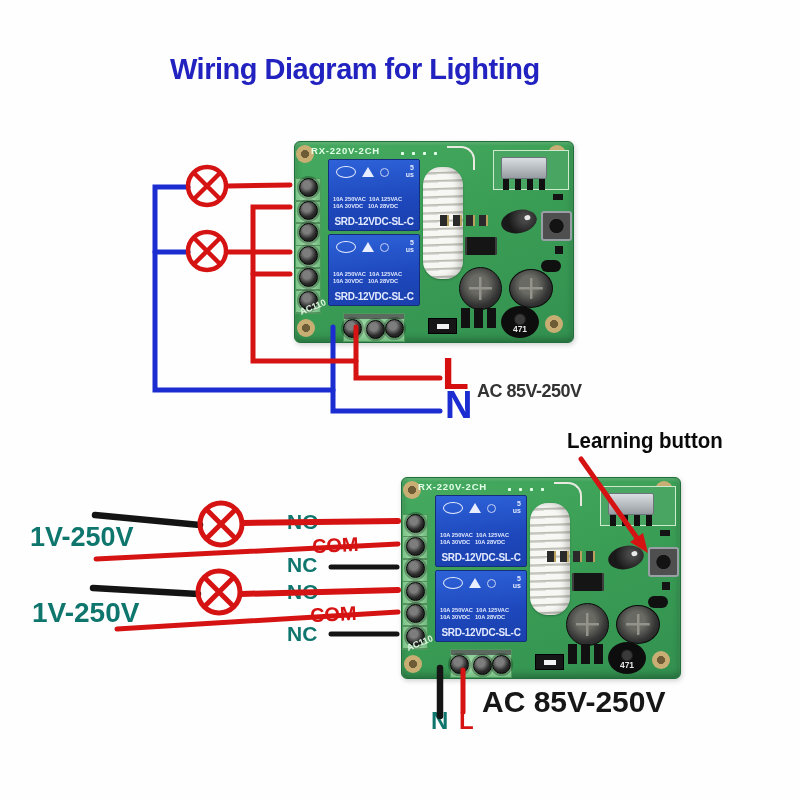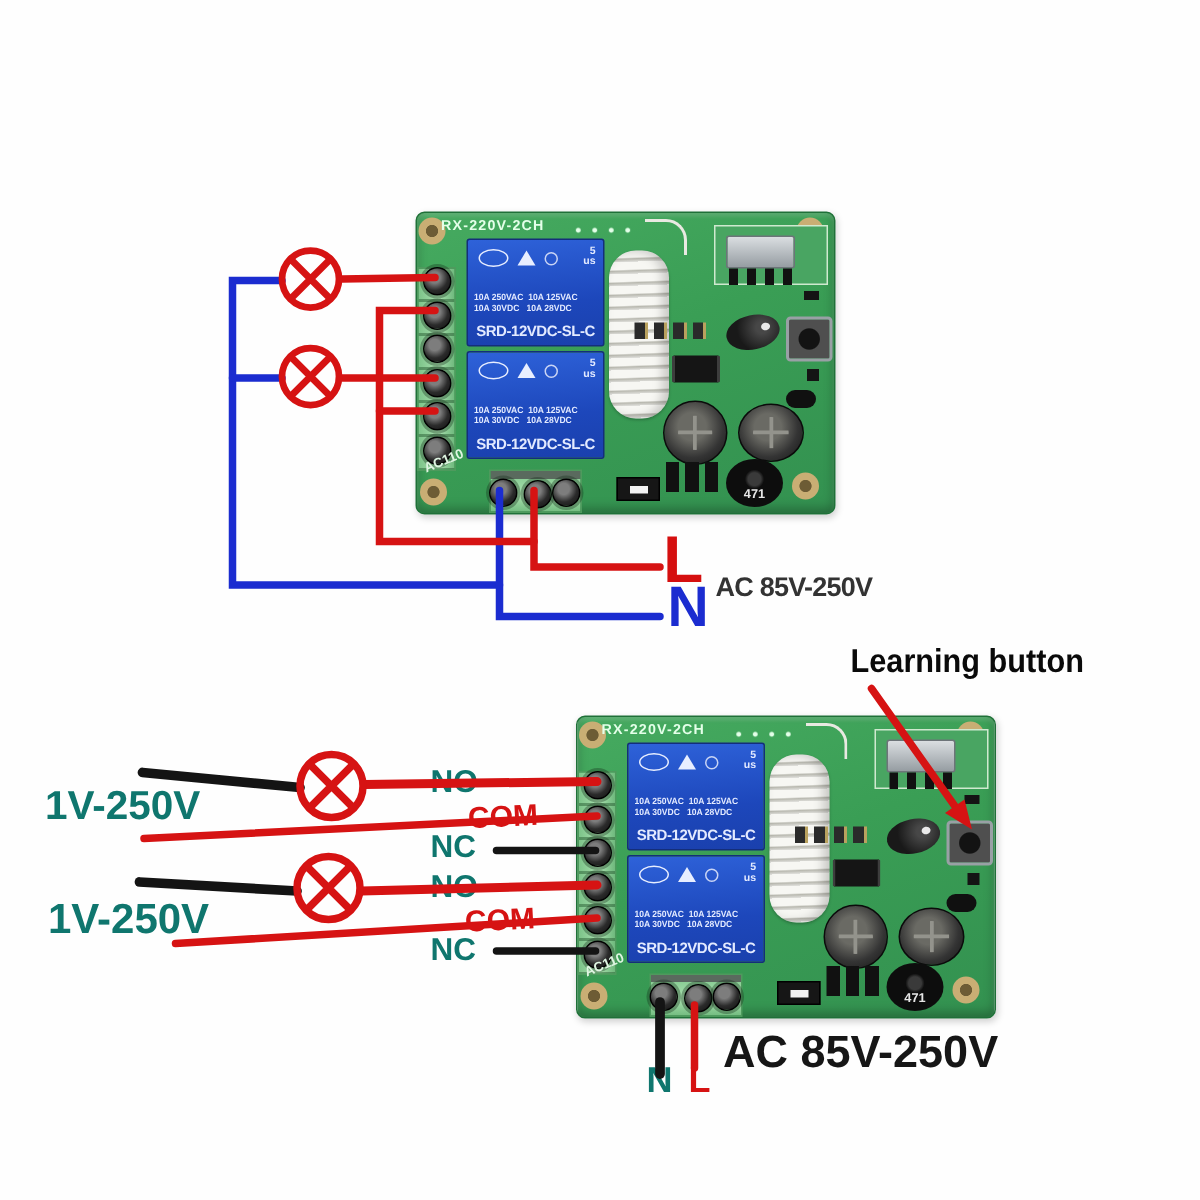--- a/index.html
+++ b/index.html
@@ -24,21 +24,21 @@
   .com2{left:310px;top:604px;font-size:20px;transform:rotate(-3deg);}
   .nc2{left:287px;top:623px;font-size:21px;}
   .n-bot{left:431px;top:709px;font-size:24px;}
   .l-bot{left:459px;top:709px;font-size:24px;color:#d61313;}
   .volt-bot{left:482px;top:687px;font-size:30px;color:#161616;}
 
   
   .board{position:absolute;width:278px;height:200px;border-radius:6px;
          background:linear-gradient(160deg,#46aa60 0%,#3a9e55 45%,#339150 100%);
          border:1px solid #1f7038;
-         box-shadow:inset 0 -3px 7px rgba(0,0,0,.28),inset 0 2px 3px rgba(255,255,255,.18),1px 2px 5px rgba(0,0,0,.18);}
+         box-shadow:inset 0 -3px 7px rgba(0,0,0,.28),inset 0 2px 3px rgba(255,255,255,.18),1px 2px 5px rgba(0,0,0,.18);margin-left:17px;}
   .board > *{position:absolute;}
   .hole{width:18px;height:18px;border-radius:50%;
         background:radial-gradient(circle,#6d5c35 0 30%,#c9ae74 34% 72%,#93793f 100%);}
   .silk{color:#e4ffe9;font-size:9.5px;font-weight:bold;letter-spacing:.8px;left:16px;top:3px;white-space:nowrap;}
   .silkdots{left:102px;top:7px;width:46px;height:9px;
             background-image:radial-gradient(circle,#e4ffe9 1.3px,transparent 1.9px);background-size:11px 9px;}
   .silkside{left:4px;top:160px;transform:rotate(-22deg);font-size:9px;font-weight:bold;color:#dff5e2;}
 
   .termL{left:0;top:36px;width:24px;height:134px;
          background:linear-gradient(90deg,#7cc489,#a9dfae 55%,#6fb97d);
@@ -99,20 +99,21 @@
           background:linear-gradient(#f2f2f2,#f2f2f2) 50% 55%/12px 5px no-repeat,#161616;}
   .bit{background:#141414;}
 
   .wires{position:absolute;left:0;top:0;pointer-events:none;}
 </style>
 </head>
 <body>
 
 <div class="stage">
 
+  <div class="lbl title">Wiring Diagram for Lighting</div>
 
   <div class="board" id="board-top" style="left:277px;top:141px;">
     <div class="hole" style="left:1px;top:3px;"></div>
     <div class="hole" style="left:253px;top:3px;"></div>
     <div class="hole" style="left:2px;top:177px;"></div>
     <div class="hole" style="left:250px;top:173px;"></div>
 
     <div class="silk">RX-220V-2CH</div>
     <div class="silkdots"></div>
 

